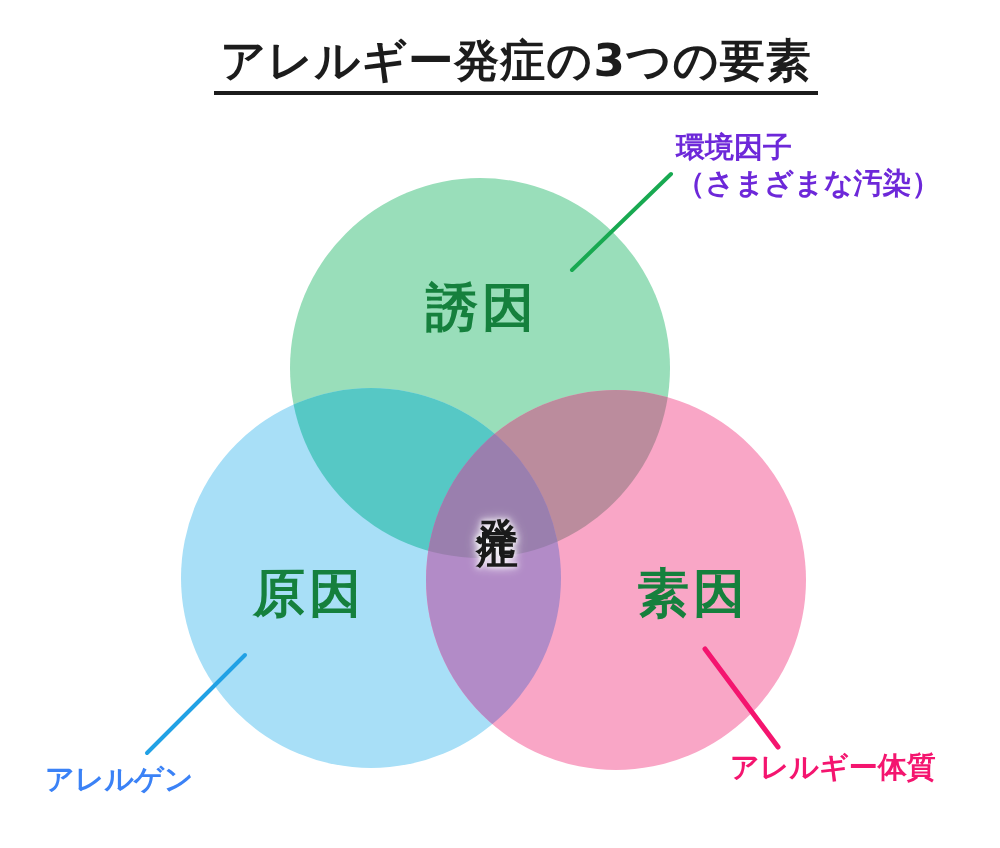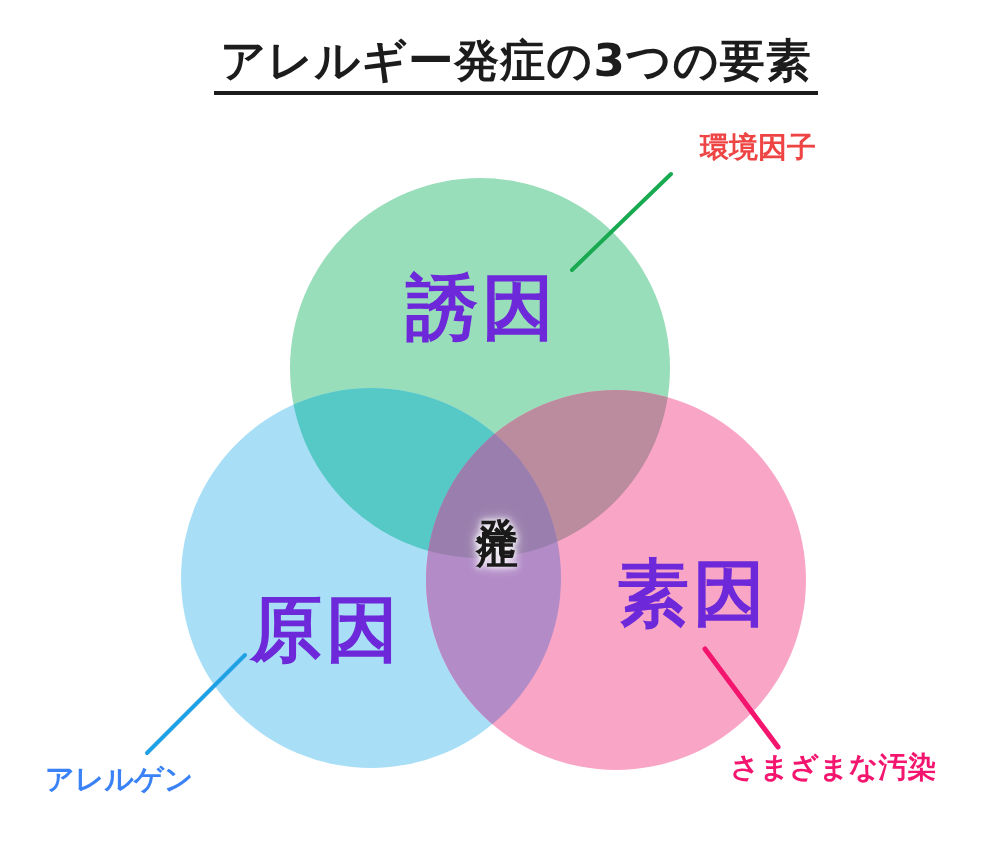--- a/index.html
+++ b/index.html
@@ -34,29 +34,29 @@
     line-height: 1.1;
   }
   .venn-svg {
     position: absolute;
     left: 0;
     top: 0;
   }
   .circle-label {
     position: absolute;
     transform: translate(-50%, -50%);
-    font-size: 72px;
+    font-size: 52px;
     font-weight: bold;
-    color: #6d28d9;
+    color: #15803d;
     letter-spacing: 4px;
     white-space: nowrap;
     line-height: 1;
   }
   .circle-label.trigger { left: 482px; top: 307px; }
-  .circle-label.cause   { left: 326px; top: 593px; margin-top: 36px; }
+  .circle-label.cause   { left: 309px; top: 593px; }
   .circle-label.predisposition { left: 667px; top: 593px; margin-left: 26px; }
   .center-label {
     position: absolute;
     left: 497px;
     top: 492px;
     transform: translate(-50%, -50%);
     writing-mode: vertical-rl;
     text-orientation: upright;
     font-size: 42px;
     font-weight: bold;
@@ -65,21 +65,21 @@
     line-height: 1;
     text-shadow: 0 0 5px rgba(255,255,255,0.9), 0 0 10px rgba(255,255,255,0.7), 0 0 14px rgba(255,255,255,0.55);
   }
   .annotation {
     position: absolute;
     font-size: 29px;
     font-weight: bold;
     white-space: nowrap;
     line-height: 1.24;
   }
-  .annotation.env { left: 700px; top: 130px; color: #ef4444; }
+  .annotation.env { left: 676px; top: 130px; color: #6d28d9; }
   .annotation.env span { display: block; }
   .annotation.allergen { left: 45px; top: 762px; color: #3b82f6; }
   .annotation.constitution { left: 730px; top: 750px; color: #f4156f; }
 </style>
 </head>
 <body>
 
 <div class="stage">
 
   <h1 class="page-title"><span class="title-text">アレルギー発症の3つの要素</span></h1>
@@ -120,17 +120,18 @@
   </svg>
 
   <div class="circle-label trigger">誘因</div>
   <div class="circle-label cause">原因</div>
   <div class="circle-label predisposition">素因</div>
 
   <div class="center-label">発症</div>
 
   <div class="annotation env">
     <span>環境因子</span>
+    <span>（さまざまな汚染）</span>
   </div>
   <div class="annotation allergen">アレルゲン</div>
-  <div class="annotation constitution">さまざまな汚染</div>
+  <div class="annotation constitution">アレルギー体質</div>
 
 </div>
 
 </body></html>

